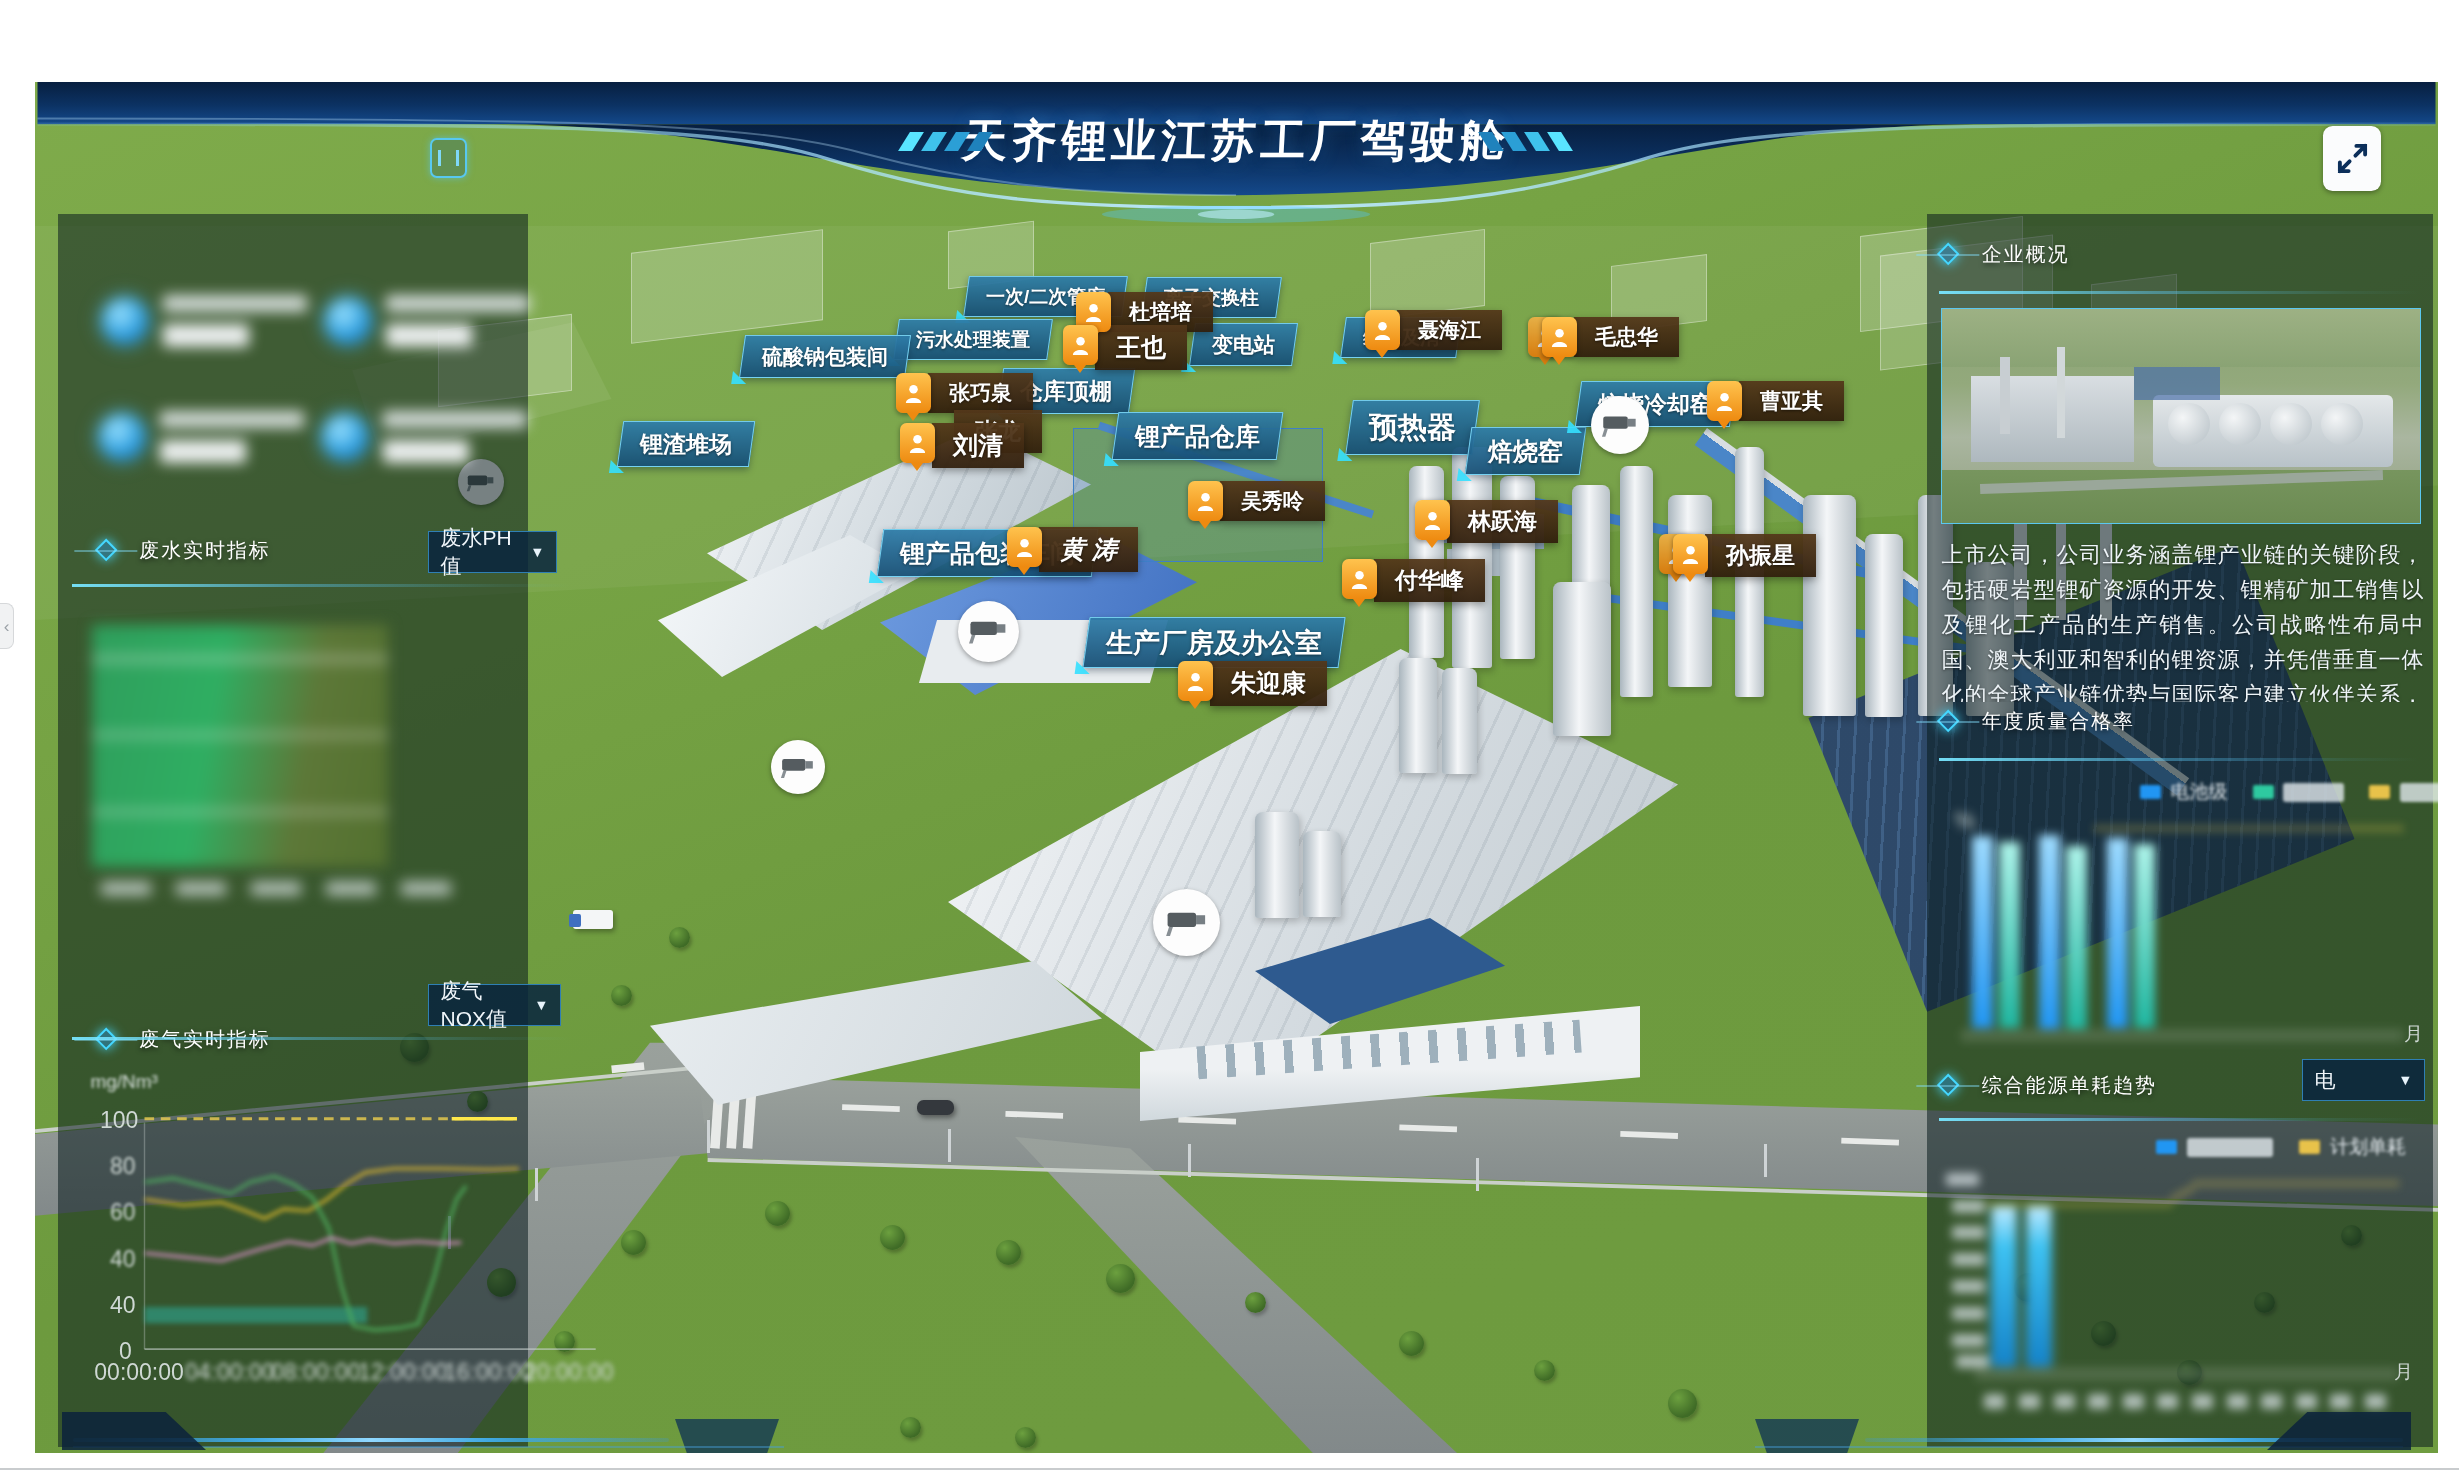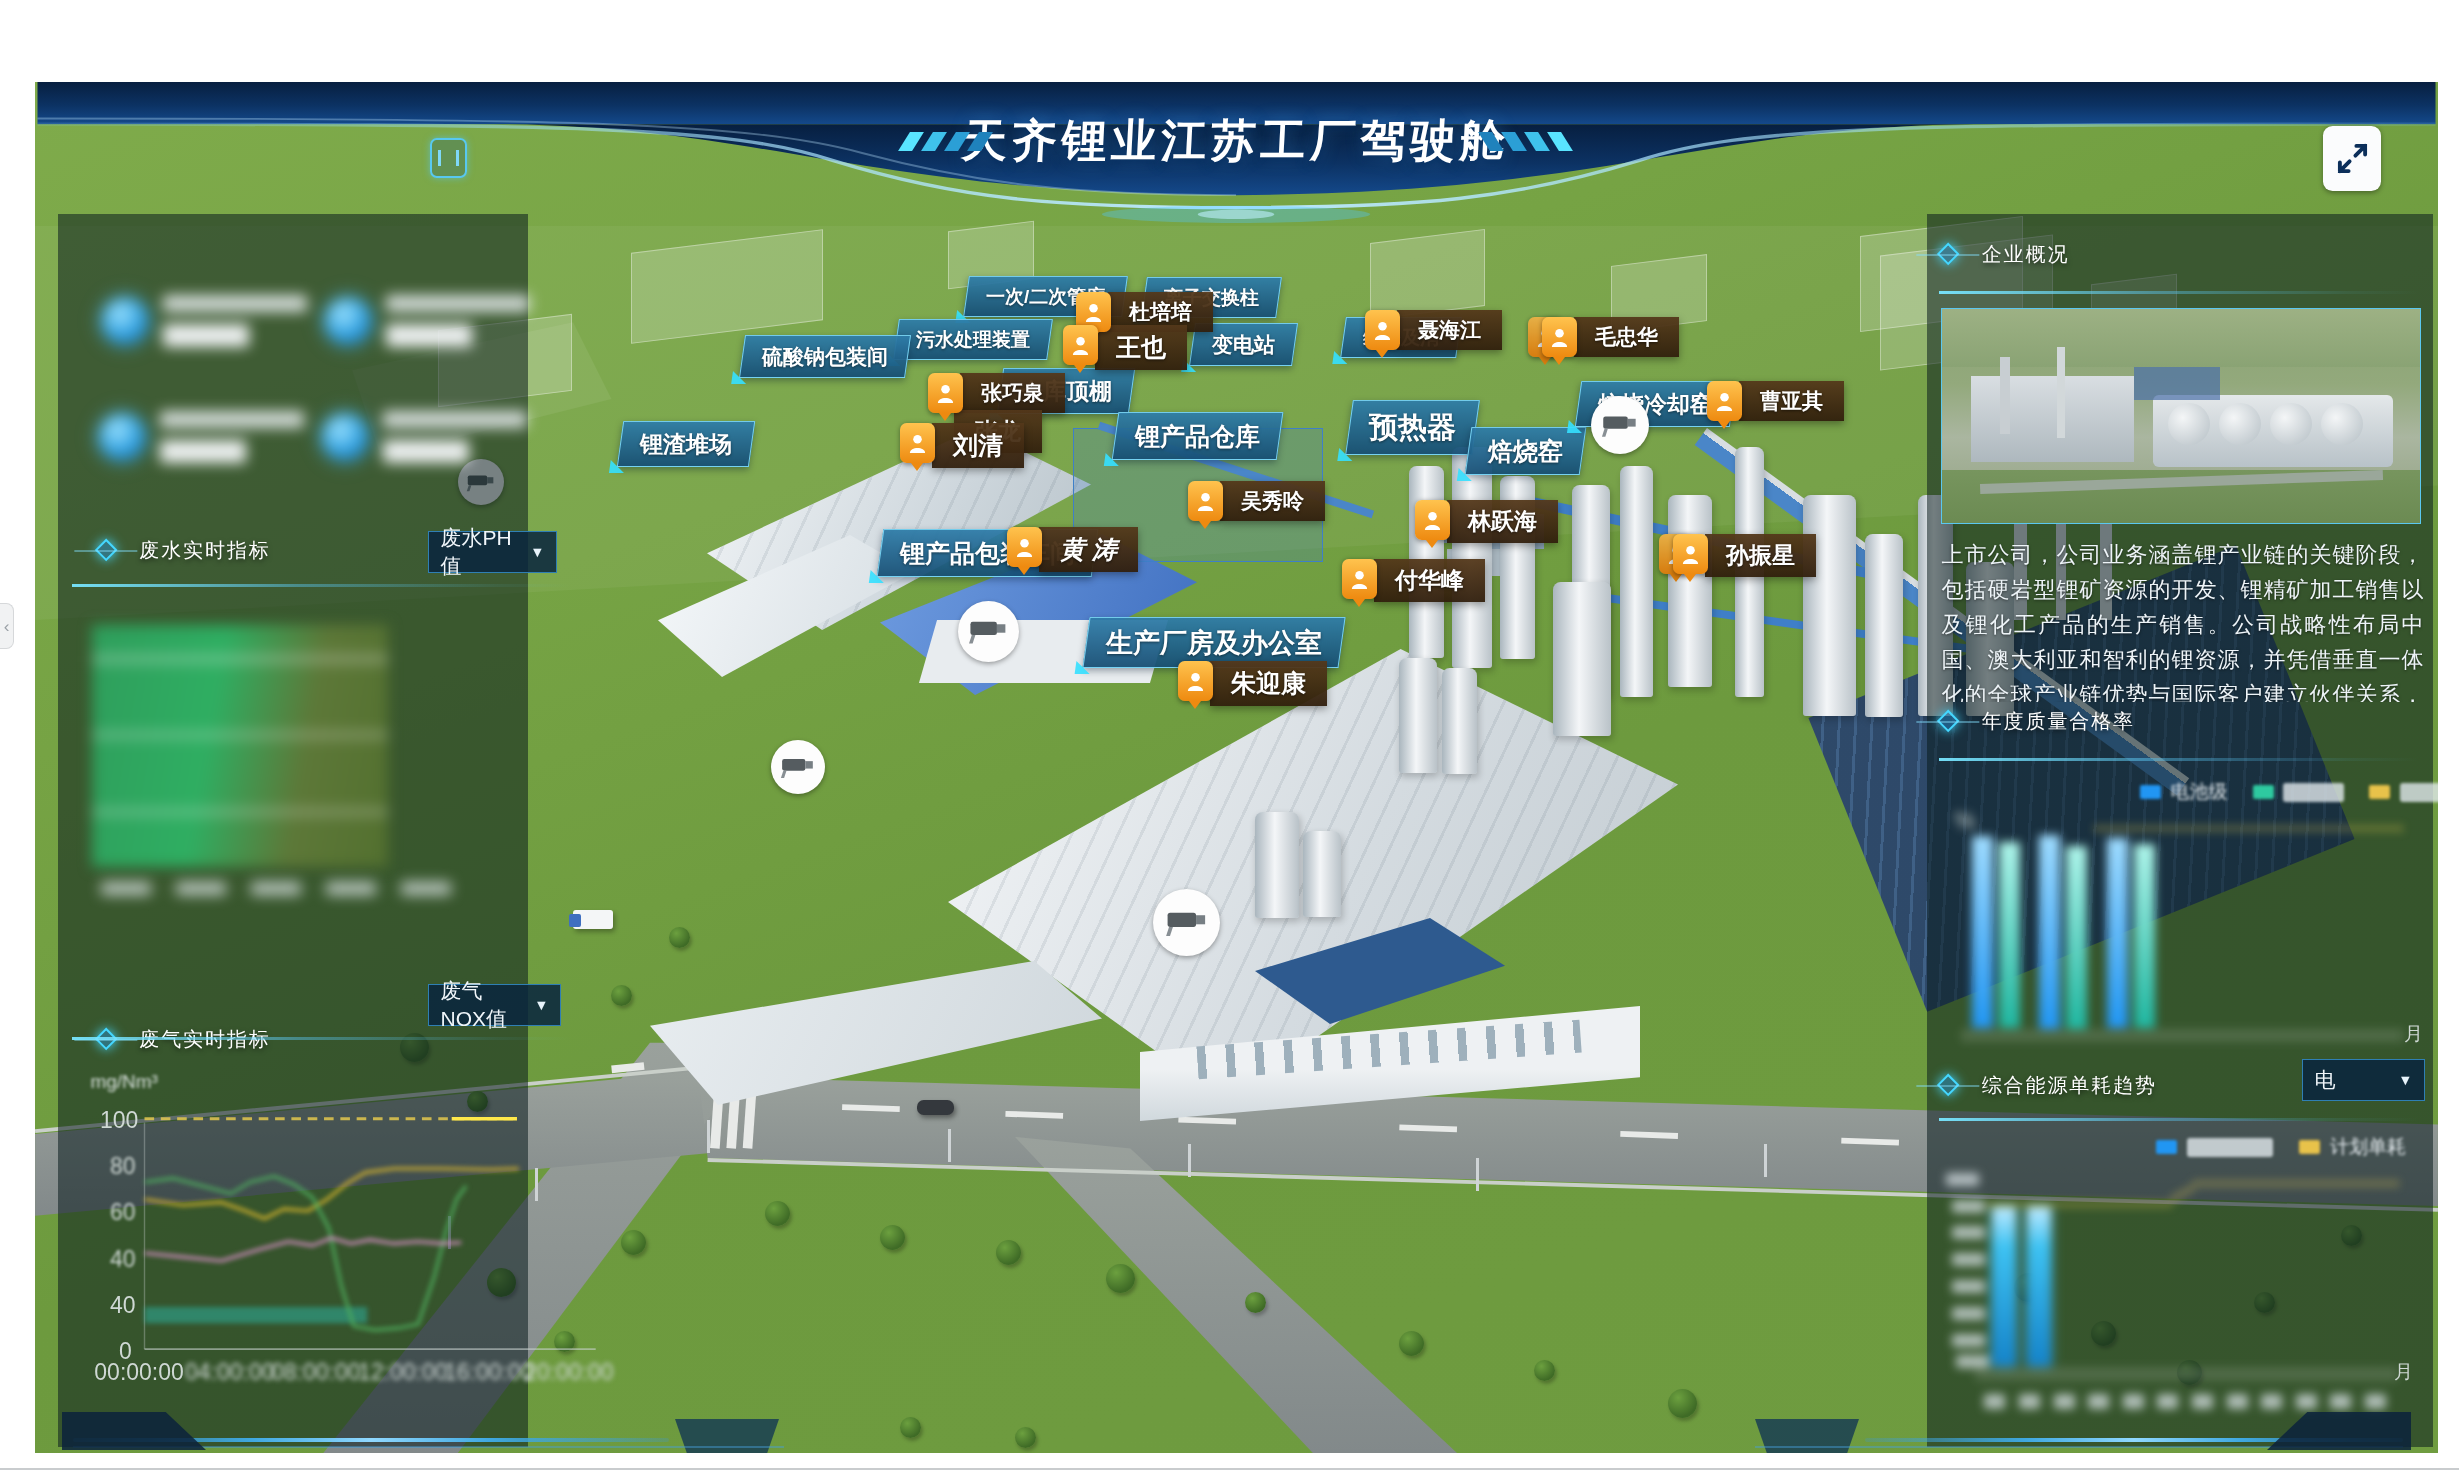--- a/index.html
+++ b/index.html
@@ -351,21 +351,21 @@
             </svg>
           </span>
           <span class="p-ico">
             <svg width="19" height="21" viewBox="0 0 20 22">
               <circle cx="10" cy="6.5" r="4.5" fill="#fff"></circle>
               <path d="M2,21 C2,14 18,14 18,21 Z" fill="#fff"></path>
             </svg>
           </span>
           <span class="p-name" style="font-size: 21px;">毛忠华</span>
         </div>
-        <div class="person-label" style="left: 861px; top: 291px; margin-left: 32px;">
+        <div class="person-label" style="left: 861px; top: 291px;">
           <span class="p-ico">
             <svg width="19" height="21" viewBox="0 0 20 22">
               <circle cx="10" cy="6.5" r="4.5" fill="#fff"></circle>
               <path d="M2,21 C2,14 18,14 18,21 Z" fill="#fff"></path>
             </svg>
           </span>
           <span class="p-name" style="font-size: 21px;">张巧泉</span>
         </div>
         <div class="person-label" style="left: 922px; top: 328px;">
           <span class="p-name" style="font-size: 23px;">张龙</span>

